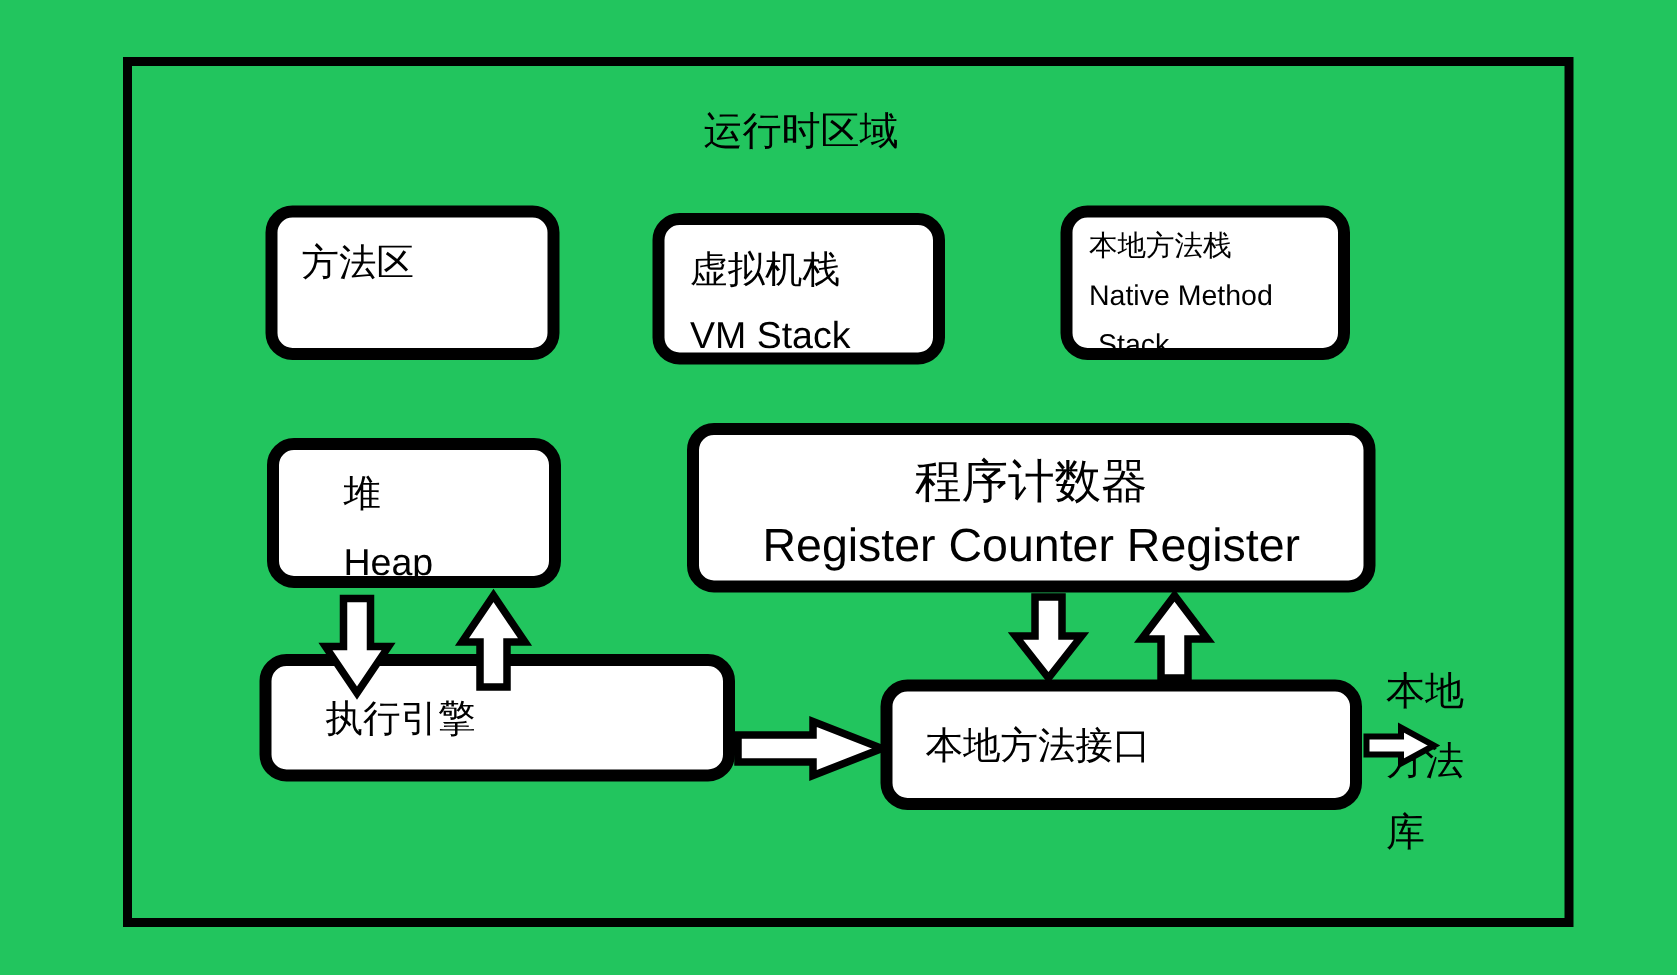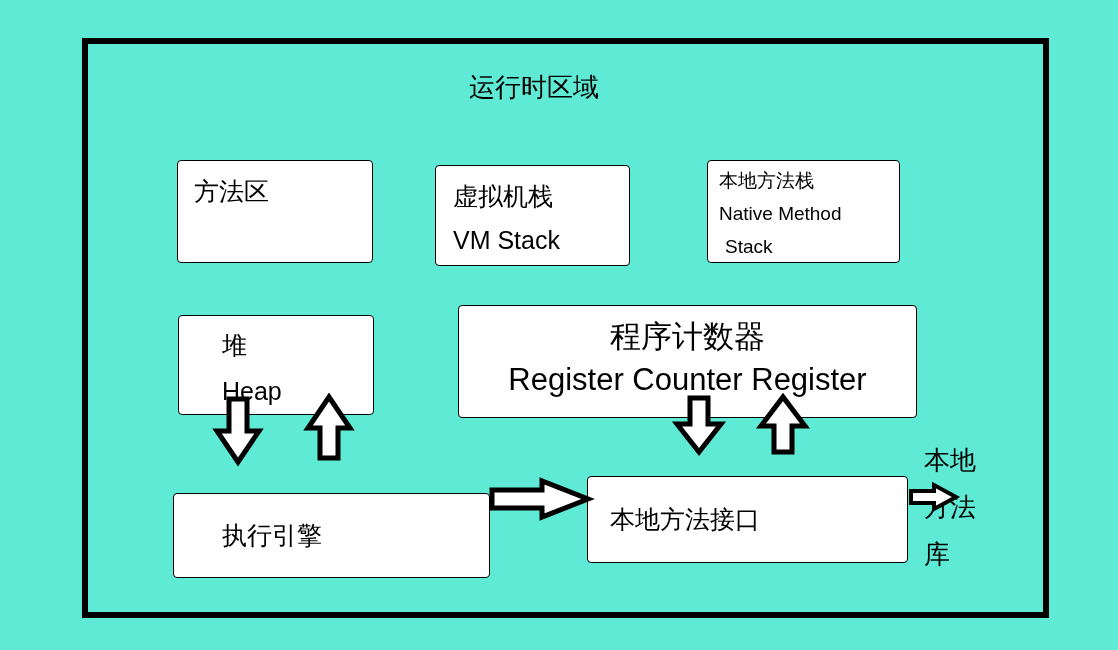--- a/index.html
+++ b/index.html
@@ -4,21 +4,21 @@
 <style>
   html, body {
     margin: 0;
     padding: 0;
     background: #ffffff;
   }
   .canvas {
     position: relative;
     width: 1118px;
     height: 650px;
-    background: #5eead4;
+    background: #22c55e;
     color: #000000;
     font-family: "Liberation Sans", sans-serif;
     overflow: hidden;
   }
   .outer-border {
     position: absolute;
     left: 82px;
     top: 38px;
     width: 967px;
     height: 580px;
@@ -30,24 +30,23 @@
     position: absolute;
     left: 469px;
     top: 71px;
     font-size: 26px;
     line-height: 32px;
     white-space: nowrap;
   }
   .dbox {
     position: absolute;
     background: #ffffff;
-    border: 1px solid #000000;
-    border-radius: 4px;
+    border: 8px solid #000000;
+    border-radius: 18px;
     box-sizing: border-box;
-    margin-top: 23px;
   }
   .dbox .ln {
     display: block;
     white-space: nowrap;
   }
   .box-method-area {
     left: 177px; top: 137px; width: 196px; height: 103px;
     padding: 8px 0 0 16px; font-size: 25px; line-height: 45px;
   }
   .box-vm-stack {
@@ -62,23 +61,23 @@
   .box-heap {
     left: 178px; top: 292px; width: 196px; height: 100px;
     padding: 6px 0 0 43px; font-size: 25px; line-height: 46px;
   }
   .box-pcr {
     left: 458px; top: 282px; width: 459px; height: 113px;
     padding-top: 9px; font-size: 31px; line-height: 43px;
     text-align: center;
   }
   .box-engine {
-    left: 173px; top: 470px; width: 317px; height: 85px;
+    left: 173px; top: 436px; width: 317px; height: 85px;
     display: flex; align-items: center;
-    padding-left: 48px; font-size: 25px;
+    padding-left: 36px; font-size: 25px;
   }
   .box-interface {
     left: 587px; top: 453px; width: 321px; height: 87px;
     display: flex; align-items: center;
     padding-left: 22px; font-size: 25px;
   }
   .library-label {
     position: absolute;
     left: 924px; top: 437px;
     font-size: 26px; line-height: 47px;

